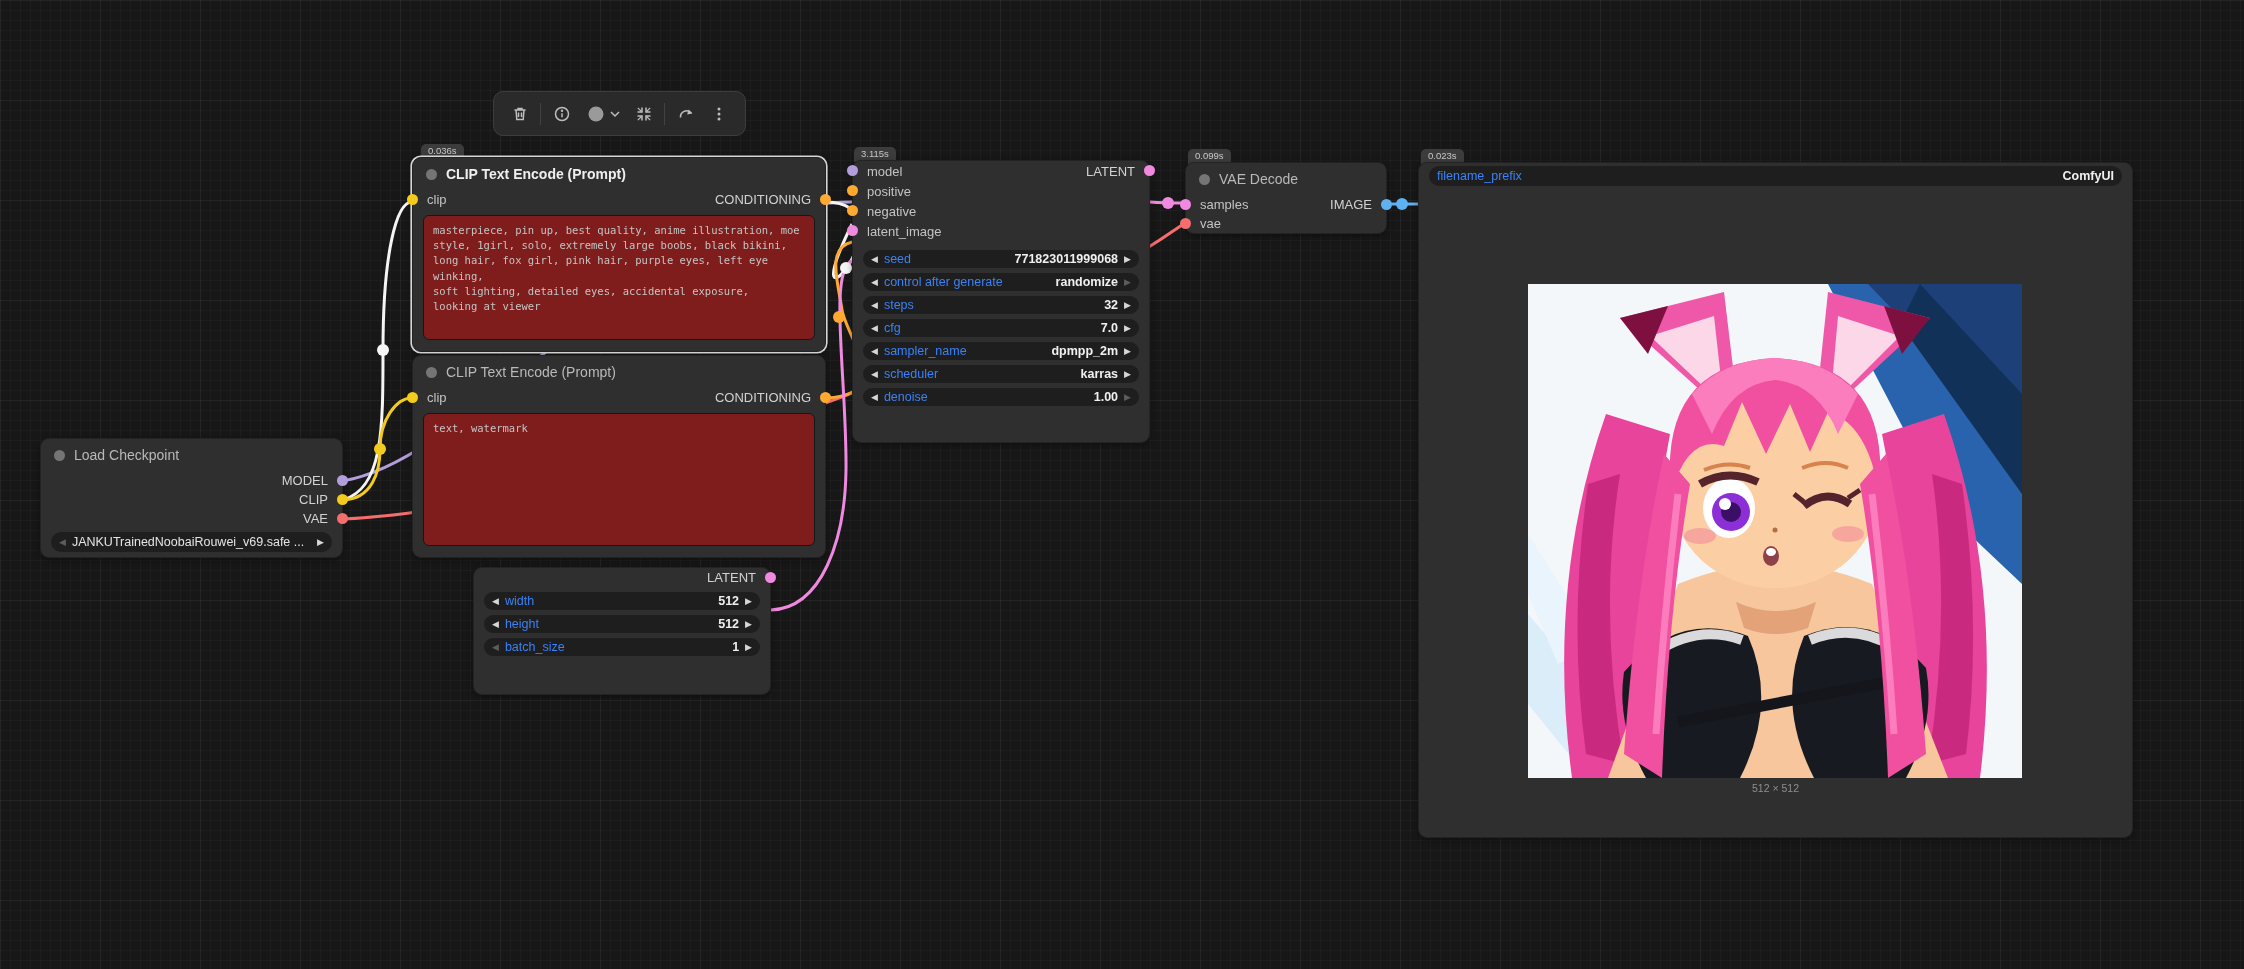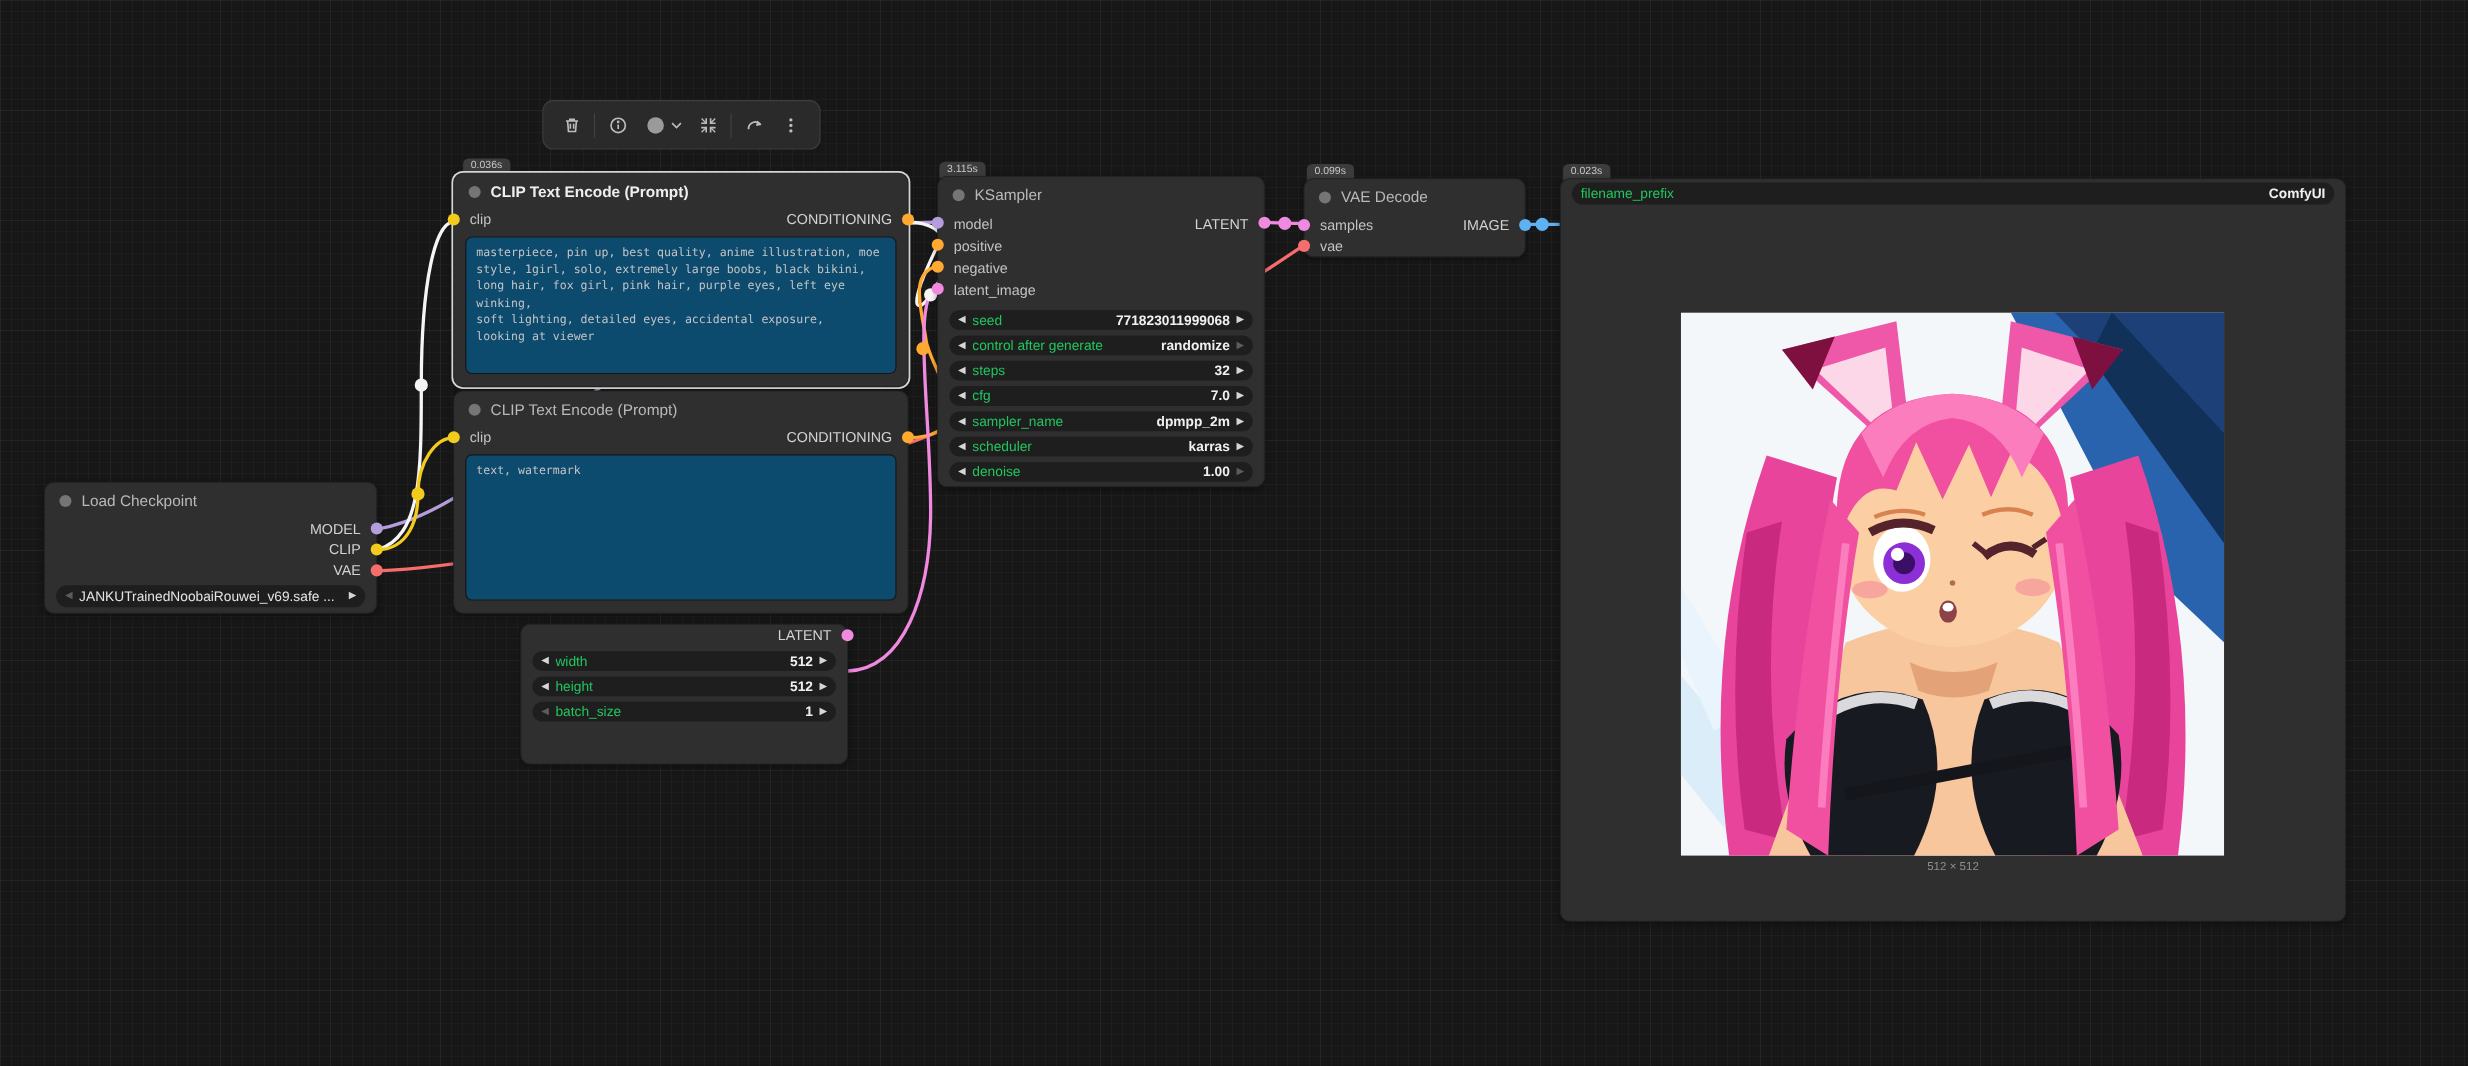--- a/index.html
+++ b/index.html
@@ -32,31 +32,31 @@
   .io-row{position:relative;display:flex;align-items:center;justify-content:space-between;height:19px;padding:0 14px;}
   .io-left{display:flex;align-items:center;gap:8px;font-size:13px;color:#c3c3c3;}
   .io-right{display:flex;align-items:center;gap:8px;font-size:13px;color:#d2d2d2;margin-left:auto;}
   .port{position:absolute;width:11px;height:11px;border-radius:50%;top:4px;}
   .port.in{left:-6px;}
   .port.out{right:-6px;}
   .c-model{background:#b39ddb;} .c-clip{background:#f2cb1e;} .c-vae{background:#f56d6d;}
   .c-cond{background:#ffa931;} .c-latent{background:#f08ae0;} .c-image{background:#5fb2f2;}
 
   .prompt-box{
-    margin:6px 10px 8px 10px;background:#0c4a6e;border:1px solid #161616;border-radius:6px;
+    margin:6px 10px 8px 10px;background:#7f1d1d;border:1px solid #161616;border-radius:6px;
     padding:7px 9px;font-family:"DejaVu Sans Mono", monospace;font-size:10.5px;line-height:1.45;
     color:#c4c4c4;white-space:pre-wrap;word-break:break-word;overflow:hidden;box-sizing:border-box;
   }
   .widget{
     display:flex;align-items:center;height:18px;margin:0 10px 5px 10px;border-radius:10px;
     background:#1e1e1e;padding:0 8px;font-size:12.5px;gap:6px;
   }
   .arr{font-family:"DejaVu Sans", sans-serif;font-size:9px;color:#d6d6d6;flex:0 0 auto;line-height:1;}
   .arr.dim{color:#5c5c5c;}
-  .wl{color:#22c55e;white-space:nowrap;overflow:hidden;}
+  .wl{color:#3b82f6;white-space:nowrap;overflow:hidden;}
   .wv{margin-left:auto;color:#f0f0f0;font-weight:bold;white-space:nowrap;}
   .wv.center{margin-left:0;flex:1;text-align:left;font-weight:normal;color:#e4e4e4;}
 
   .badge{
     position:absolute;z-index:2;background:#3c3c3c;color:#c8c8c8;font-size:9.5px;
     padding:2px 7px 3px 7px;border-radius:5px 5px 0 0;line-height:1;
   }
 
   
   #node-toolbar{
@@ -174,24 +174,20 @@
       <span class="port in c-clip"></span>
       <span class="io-left">clip</span>
       <span class="io-right">CONDITIONING</span>
       <span class="port out c-cond"></span>
     </div>
     <div class="prompt-box" style="height:133px;">text, watermark</div>
   </div>
 
   <div class="badge" style="left:854px;top:147px;">3.115s</div>
   <div class="node" style="left:852px;top:160px;width:298px;height:283px;">
-    <div class="node-header">
-      <span class="title-dot"></span>
-      <span class="node-title">KSampler</span>
-    </div>
     <div class="io-row" style="height:20px;">
       <span class="port in c-model"></span>
       <span class="io-left">model</span>
       <span class="io-right">LATENT</span>
       <span class="port out c-latent"></span>
     </div>
     <div class="io-row" style="height:20px;">
       <span class="port in c-cond"></span>
       <span class="io-left">positive</span>
     </div>

